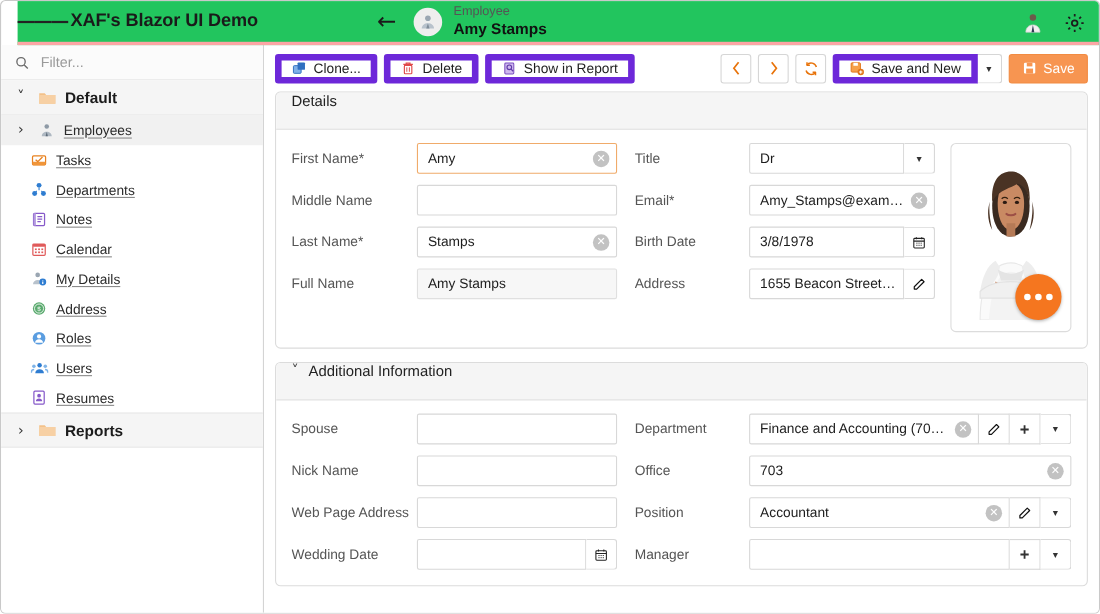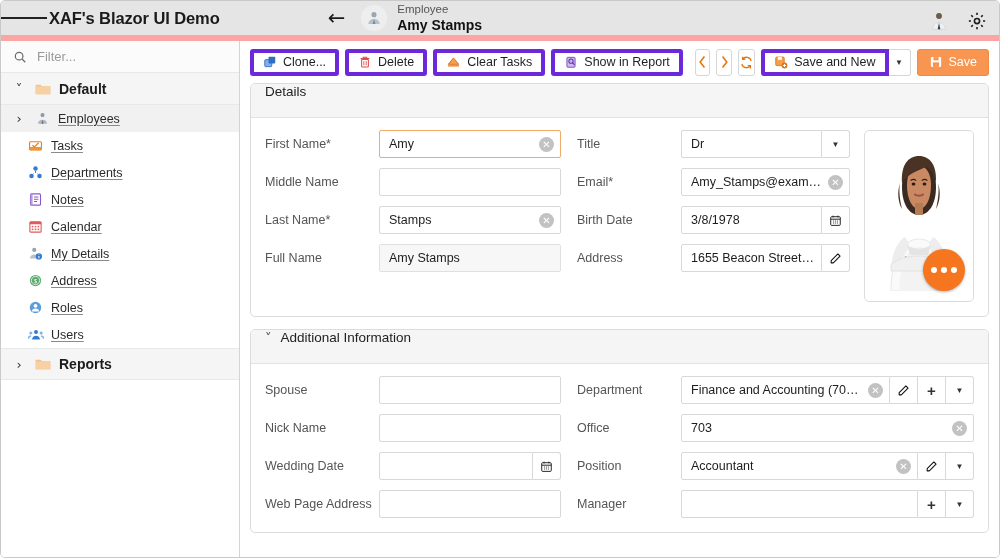--- a/index.html
+++ b/index.html
@@ -16,23 +16,24 @@
     overflow: hidden;
     display: flex;
     flex-direction: column;
     background: #ffffff;
   }
 
   
   .header {
     height: 40px; min-height: 40px;
     display: flex; align-items: center;
-    background: #e5e5e5;
-    border-bottom: 6px solid #fca5a5;
+    background: #22c55e;
+    border-bottom: 3px solid #fca5a5;
     position: relative;
+    margin-left: 15px;
   }
   .burger {
     width: 46px; height: 40px;
     display: flex; align-items: center; justify-content: center;
     cursor: pointer;
   }
   .burger span {
     display: block; width: 18px; height: 2px;
     background: #222; margin: 2px 0;
   }
@@ -114,23 +115,23 @@
     background: #ffffff;
     display: flex; flex-direction: column;
     overflow: hidden;
   }
   .toolbar {
     height: 42px; min-height: 42px;
     display: flex; align-items: center;
     padding: 0 10px; gap: 6px;
   }
   .tb-btn {
-    height: 27px; display: inline-flex; align-items: center;
+    height: 27px; display: inline-flex; 
     gap: 6px; padding: 0 9px;
-    background: #fff; border: 4px solid #6d28d9; border-radius: 3px;
+    background: #fff; border: 6px solid #6d28d9; border-radius: 3px;
     font-size: 12.5px; color: #1f1f1f; cursor: pointer;
     white-space: nowrap;
   }
   .tb-icon-btn {
     width: 28px; height: 27px; padding: 0;
     display: inline-flex; align-items: center; justify-content: center;
     background: #fff; border: 1px solid #d6d6d6; border-radius: 3px;
     cursor: pointer; color: #e8730a; font-size: 14px;
   }
   .spacer { flex: 1; }
@@ -399,20 +400,30 @@
             <circle cx="13" cy="8" r="3.3" fill="#2f7dd1"></circle>
             <path d="M6.6 20c0-3.9 2.9-6.1 6.4-6.1s6.4 2.2 6.4 6.1z" fill="#2f7dd1"></path>
             <circle cx="4.6" cy="9.6" r="2.6" fill="#7fb4e8"></circle>
             <circle cx="21.4" cy="9.6" r="2.6" fill="#7fb4e8"></circle>
             <path d="M0.6 19c0-3 2-4.7 4.4-4.7M25.4 19c0-3-2-4.7-4.4-4.7" stroke="#7fb4e8" stroke-width="2.4" fill="none"></path>
           </svg>
         </span>
         <span class="lbl">Users</span>
       </div>
 
+      <div class="nav-item indent">
+        <span class="ic">
+          <svg width="15" height="15" viewBox="0 0 24 24">
+            <rect x="4.5" y="2.6" width="15" height="18.8" rx="1.6" fill="#fff" stroke="#8659c9" stroke-width="1.8"></rect>
+            <circle cx="12" cy="9.2" r="2.7" fill="#8659c9"></circle>
+            <path d="M7.4 17.4c0-2.6 2-4 4.6-4s4.6 1.4 4.6 4z" fill="#8659c9"></path>
+          </svg>
+        </span>
+        <span class="lbl">Resumes</span>
+      </div>
 
       <div class="nav-group second">
         <span class="chev">›</span>
         <svg width="16" height="14" viewBox="0 0 24 20">
           <path d="M1 3.5h7.5l2 2.4H23V18H1z" fill="#f3c189"></path>
           <path d="M1 5.9h22V18H1z" fill="#f7d0a4"></path>
         </svg>
         <span class="grp-label">Reports</span>
       </div>
     </div>
@@ -430,27 +441,20 @@
         <div class="tb-btn">
           <svg width="14" height="14" viewBox="0 0 24 24">
             <path d="M4.5 6.2h15" stroke="#e04a4a" stroke-width="2"></path>
             <path d="M9 6.2V4h6v2.2" fill="none" stroke="#e04a4a" stroke-width="1.8"></path>
             <rect x="6.2" y="7.6" width="11.6" height="13" rx="1.3" fill="#fff" stroke="#e04a4a" stroke-width="1.8"></rect>
             <g stroke="#e04a4a" stroke-width="1.5">
                 <path d="M10 10.6v7M14 10.6v7"></path>
               </g>
           </svg>
           <span>Delete</span>
-        </div>
-        <div class="tb-btn">
-          <svg width="15" height="14" viewBox="0 0 24 24">
-            <path d="M12 5 L21 16 H3 Z" fill="#f6a04a" stroke="#e0751a" stroke-width="1.7" stroke-linejoin="round"></path>
-            <path d="M2.6 18.6h18.8" stroke="#e0751a" stroke-width="2"></path>
-          </svg>
-          <span>Clear Tasks</span>
         </div>
         <div class="tb-btn">
           <svg width="14" height="14" viewBox="0 0 24 24">
             <rect x="5" y="4" width="14" height="17" rx="1.5" fill="#cfb8ef" stroke="#7a4fc0" stroke-width="1.6"></rect>
             <circle cx="12" cy="10.6" r="3.6" fill="none" stroke="#5f3aa6" stroke-width="1.8"></circle>
             <path d="M14.8 13.4 18 16.8" stroke="#5f3aa6" stroke-width="2"></path>
           </svg>
           <span>Show in Report</span>
         </div>
 
@@ -647,44 +651,44 @@
                 </div>
                 <div class="frow">
                   <div class="flabel">Nick Name</div>
                   <div class="fctl">
                     <div class="inp">
                       <span class="txt"></span>
                     </div>
                   </div>
                 </div>
                 <div class="frow">
+                  <div class="flabel">Web Page Address</div>
+                  <div class="fctl">
+                    <div class="inp">
+                      <span class="txt"></span>
+                    </div>
+                  </div>
+                </div>
+                <div class="frow">
                   <div class="flabel">Wedding Date</div>
                   <div class="fctl">
                     <div class="inp has-adorn">
                       <span class="txt"></span>
                     </div>
                     <div class="adorn last">
                       <svg width="13" height="13" viewBox="0 0 24 24" fill="none" stroke="#222" stroke-width="1.8">
                         <rect x="3.2" y="5" width="17.6" height="16" rx="1.6"></rect>
                         <path d="M3.2 9.6h17.6M7.5 3v3.4M16.5 3v3.4" stroke-width="1.8"></path>
                         <g stroke-width="1.5">
                             <path d="M7.4 13h2M11 13h2M14.6 13h2M7.4 16.6h2M11 16.6h2M14.6 16.6h2"></path>
                           </g>
                       </svg>
                     </div>
                   </div>
                 </div>
-                <div class="frow">
-                  <div class="flabel">Web Page Address</div>
-                  <div class="fctl">
-                    <div class="inp">
-                      <span class="txt"></span>
-                    </div>
-                  </div>
-                </div>
               </div>
 
               <div class="col col-b">
                 <div class="frow">
                   <div class="flabel">Department</div>
                   <div class="fctl">
                     <div class="inp has-adorn">
                       <span class="txt">Finance and Accounting (703, ...</span>
                       <span class="clear">✕</span>
                     </div>

